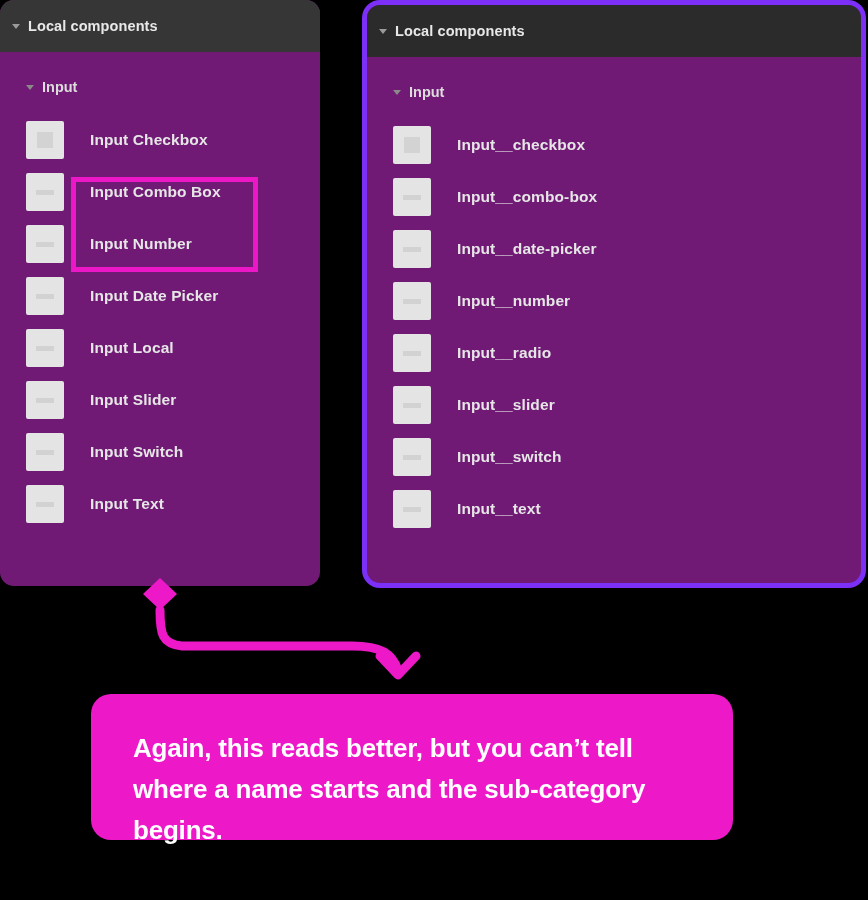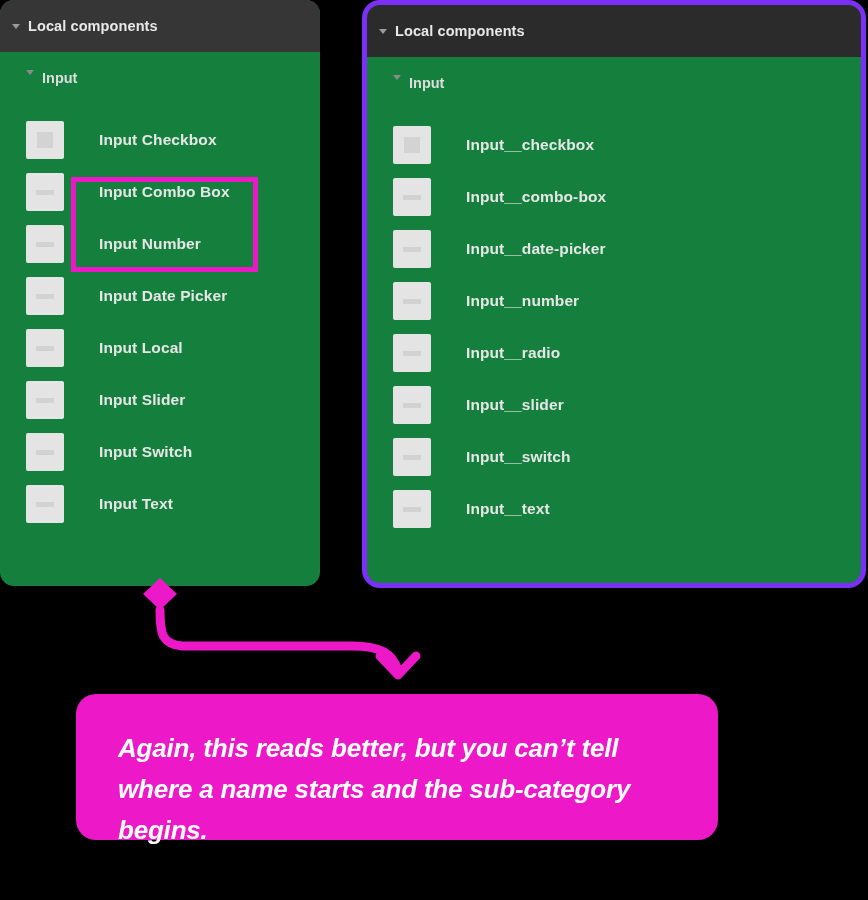--- a/index.html
+++ b/index.html
@@ -12,21 +12,21 @@
     height: 900px;
     position: relative;
     overflow: hidden;
     font-family: "Liberation Sans", sans-serif;
     -webkit-font-smoothing: antialiased;
   }
 
   
   .panel {
     position: absolute;
-    background: #15803d;
+    background: #701a75;
     border-radius: 14px;
     overflow: hidden;
     box-sizing: border-box;
   }
   #panel-left {
     left: 0px;
     top: 0px;
     width: 320px;
     height: 586px;
   }
@@ -63,42 +63,41 @@
     border-right: 4.5px solid transparent;
     border-top: 5px solid #9a9a9a;
     margin-right: 8px;
     flex: none;
   }
   .caret.dim { border-top-color: #8a8a8a; }
 
   
   .group-row {
     display: flex;
-    align-items: flex-start;
+    align-items: center;
     height: 34px;
     padding-left: 26px;
     margin-top: 18px;
   }
   .group-label {
     color: #dcdcdc;
     font-size: 14.5px;
     font-weight: bold;
   }
 
   
   .comp-list {
     margin-top: 10px;
   }
   .comp-row {
     display: flex;
     align-items: center;
     height: 52px;
     padding-left: 26px;
     position: relative;
-    gap: 9px;
   }
   .comp-icon {
     width: 38px;
     height: 38px;
     background: #e4e4e4;
     border-radius: 2px;
     flex: none;
     display: flex;
     align-items: center;
     justify-content: center;
@@ -140,29 +139,28 @@
     left: 0px;
     top: 560px;
     width: 470px;
     height: 140px;
     pointer-events: none;
   }
 
   
   #callout {
     position: absolute;
-    left: 76px;
+    left: 91px;
     top: 694px;
     width: 642px;
     height: 146px;
     background: #ed18c8;
     border-radius: 20px;
     box-sizing: border-box;
     padding: 34px 40px 0 42px;
-    font-style: italic;
   }
   #callout-text {
     color: #ffffff;
     font-size: 26px;
     font-weight: bold;
     line-height: 41px;
     letter-spacing: -0.2px;
   }
 </style>
 </head>

